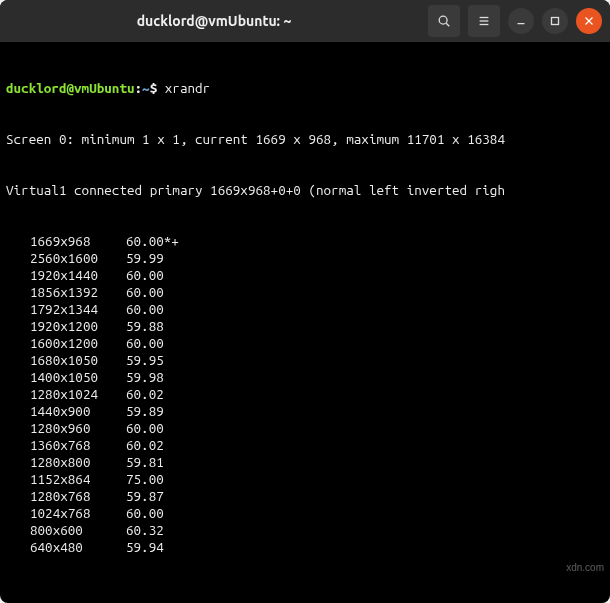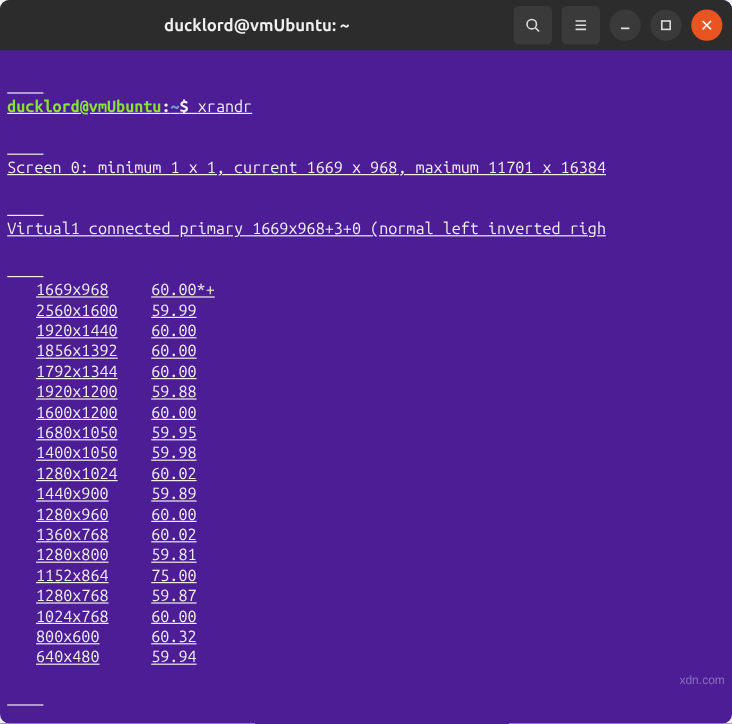--- a/index.html
+++ b/index.html
@@ -1,26 +1,26 @@
 <!DOCTYPE html>
 <html><head>
   <meta charset="utf-8">
   <style>
     * { margin: 0; padding: 0; box-sizing: border-box; }
     body { width: 610px; height: 603px; font-family: -apple-system, Ubuntu, sans-serif; background: #f0f0f0; }
-    .window { width: 610px; height: 603px; background: #4c1d95; border-radius: 8px; overflow: hidden; display: flex; flex-direction: column; }
+    .window { width: 610px; height: 603px; background: #000000; border-radius: 8px; overflow: hidden; display: flex; flex-direction: column; }
     .titlebar { height: 42px; background: #2c2c2c; display: flex; align-items: center; padding: 0 8px; gap: 8px; }
     .title-spacer-left { flex: 1; }
     .title { color: #f0f0f0; font-weight: bold; font-size: 14px; }
     .title-spacer { flex: 1; }
     .tb-btn { width: 32px; height: 32px; border-radius: 4px; background: #3a3a3a; display: flex; align-items: center; justify-content: center; cursor: pointer; }
     .tb-btn.circle { border-radius: 50%; width: 26px; height: 26px; }
     .tb-btn svg { width: 14px; height: 14px; }
     .close-btn { background: #e95420; }
-    .terminal { flex: 1; padding: 4px 6px; font-family: "Ubuntu Mono", Consolas, monospace; font-size: 13.5px; line-height: 17px; color: #eeeeee; white-space: pre; overflow: hidden; text-decoration: underline; }
+    .terminal { flex: 1; padding: 4px 6px; font-family: "Ubuntu Mono", Consolas, monospace; font-size: 13.5px; line-height: 17px; color: #eeeeee; white-space: pre; overflow: hidden; }
     .prompt-user { color: #8ae234; font-weight: bold; }
     .prompt-path { color: #729fcf; font-weight: bold; }
     .prompt-sep { color: #eeeeee; font-weight: bold; }
     .line { display: block; }
     .mode-row { display: flex; }
     .mode-res { width: 120px; padding-left: 24px; }
     .mode-rate { width: 80px; }
     .watermark { position: absolute; right: 6px; bottom: 30px; color: rgba(255,255,255,0.35); font-size: 10px; font-family: sans-serif; pointer-events: none; text-align: right; }
   </style>
 </head>
@@ -59,21 +59,21 @@
       <svg viewBox="0 0 16 16">
           <line x1="4" y1="4" x2="12" y2="12" stroke="#fff" stroke-width="1.5"></line>
           <line x1="12" y1="4" x2="4" y2="12" stroke="#fff" stroke-width="1.5"></line>
         </svg>
     </div>
   </div>
 
   <div class="terminal">
     <span class="line"><span class="prompt-user">ducklord@vmUbuntu</span><span class="prompt-sep">:</span><span class="prompt-path">~</span><span class="prompt-sep">$ </span><span>xrandr</span></span>
     <span class="line">Screen 0: minimum 1 x 1, current 1669 x 968, maximum 11701 x 16384</span>
-    <span class="line">Virtual1 connected primary 1669x968+3+0 (normal left inverted righ</span>
+    <span class="line">Virtual1 connected primary 1669x968+0+0 (normal left inverted righ</span>
     <div id="mode-list"><span class="line mode-row"><span class="mode-res">1669x968</span><span class="mode-rate">60.00*+</span></span><span class="line mode-row"><span class="mode-res">2560x1600</span><span class="mode-rate">59.99</span></span><span class="line mode-row"><span class="mode-res">1920x1440</span><span class="mode-rate">60.00</span></span><span class="line mode-row"><span class="mode-res">1856x1392</span><span class="mode-rate">60.00</span></span><span class="line mode-row"><span class="mode-res">1792x1344</span><span class="mode-rate">60.00</span></span><span class="line mode-row"><span class="mode-res">1920x1200</span><span class="mode-rate">59.88</span></span><span class="line mode-row"><span class="mode-res">1600x1200</span><span class="mode-rate">60.00</span></span><span class="line mode-row"><span class="mode-res">1680x1050</span><span class="mode-rate">59.95</span></span><span class="line mode-row"><span class="mode-res">1400x1050</span><span class="mode-rate">59.98</span></span><span class="line mode-row"><span class="mode-res">1280x1024</span><span class="mode-rate">60.02</span></span><span class="line mode-row"><span class="mode-res">1440x900</span><span class="mode-rate">59.89</span></span><span class="line mode-row"><span class="mode-res">1280x960</span><span class="mode-rate">60.00</span></span><span class="line mode-row"><span class="mode-res">1360x768</span><span class="mode-rate">60.02</span></span><span class="line mode-row"><span class="mode-res">1280x800</span><span class="mode-rate">59.81</span></span><span class="line mode-row"><span class="mode-res">1152x864</span><span class="mode-rate">75.00</span></span><span class="line mode-row"><span class="mode-res">1280x768</span><span class="mode-rate">59.87</span></span><span class="line mode-row"><span class="mode-res">1024x768</span><span class="mode-rate">60.00</span></span><span class="line mode-row"><span class="mode-res">800x600</span><span class="mode-rate">60.32</span></span><span class="line mode-row"><span class="mode-res">640x480</span><span class="mode-rate">59.94</span></span></div>
     
     
   </div>
 
 </div>
 
 <span class="watermark">xdn.com</span>
 
 </body></html>

